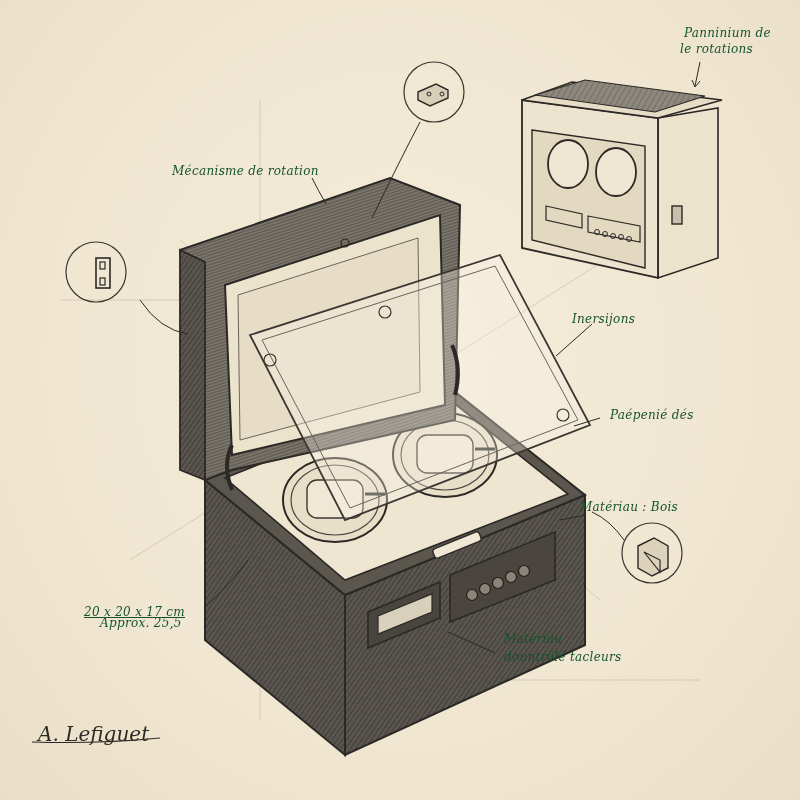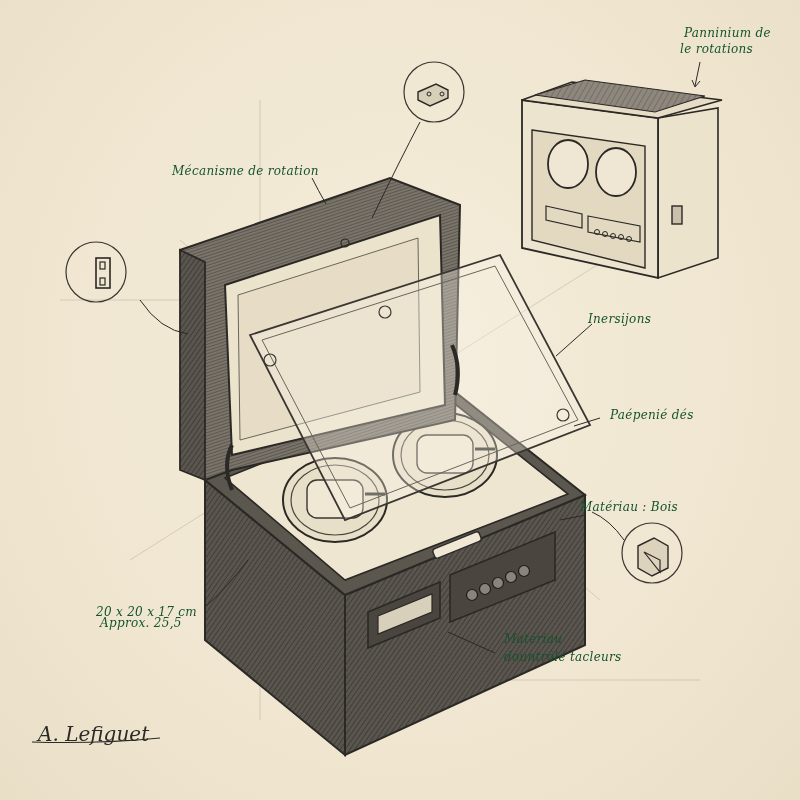--- a/index.html
+++ b/index.html
@@ -147,21 +147,21 @@
     <path d="M206,606 Q225,590 248,560"></path>
     <path d="M495,653 L448,632"></path>
   </g>
 
   <path d="M32,742 Q100,744 160,738" stroke="#2b2926" stroke-width="1.2" fill="none"></path>
 </svg>
 
 <div class="note" style="left:684px;top:26px;">Panninium de</div>
 <div class="note" style="left:680px;top:42px;">le rotations</div>
 <div class="note" style="left:172px;top:164px;">Mécanisme de rotation</div>
-<div class="note" style="left:572px;top:312px;margin-left:16px;">Inersijons</div>
+<div class="note" style="left:572px;top:312px;">Inersijons</div>
 <div class="note" style="left:610px;top:408px;">Paépenié dés</div>
 <div class="note" style="left:580px;top:500px;">Matériau : Bois</div>
 <div class="note" style="left:100px;top:588px;margin-top:28px;">Approx. 25,5</div>
-<div class="note" style="left:96px;top:605px;">20 x 20 x 17 cm</div>
+<div class="note" style="left:84px;top:605px;text-decoration:underline;">20 x 20 x 17 cm</div>
 <div class="note" style="left:504px;top:632px;">Matériau</div>
 <div class="note" style="left:504px;top:650px;">dountrôlé tacleurs</div>
 
 <div class="sig">A. Lefiguet</div>
 
 </body></html>

